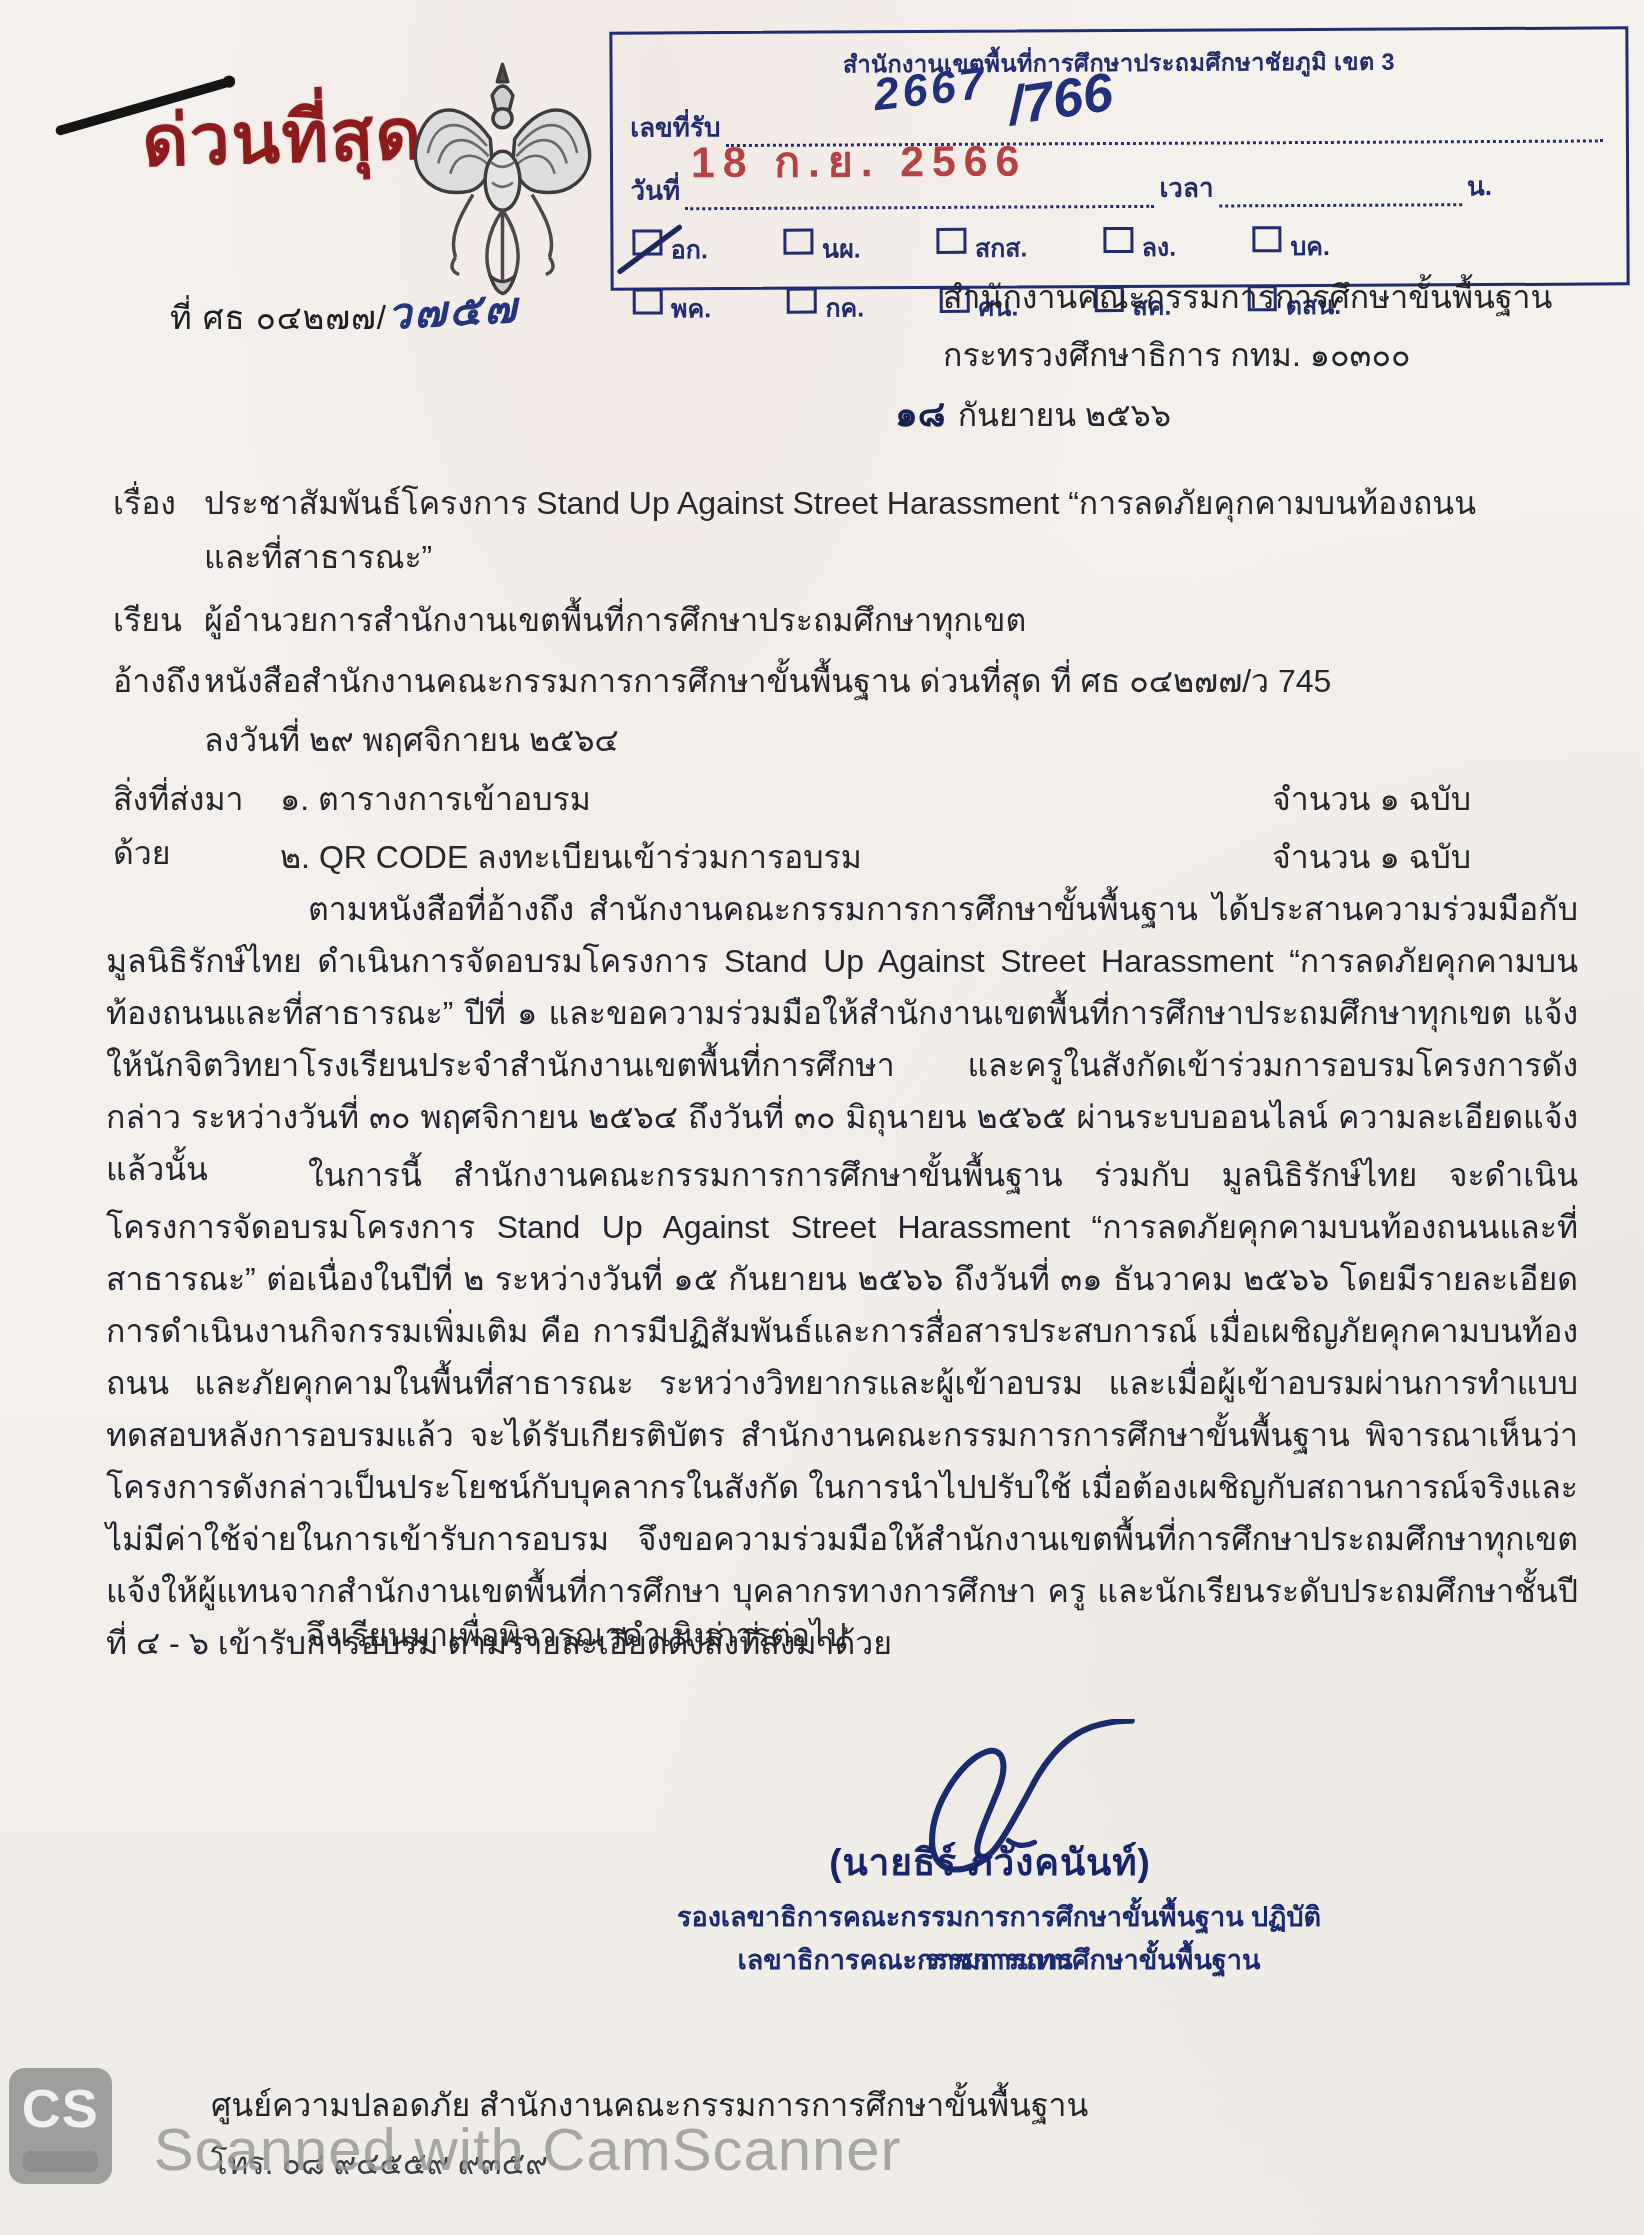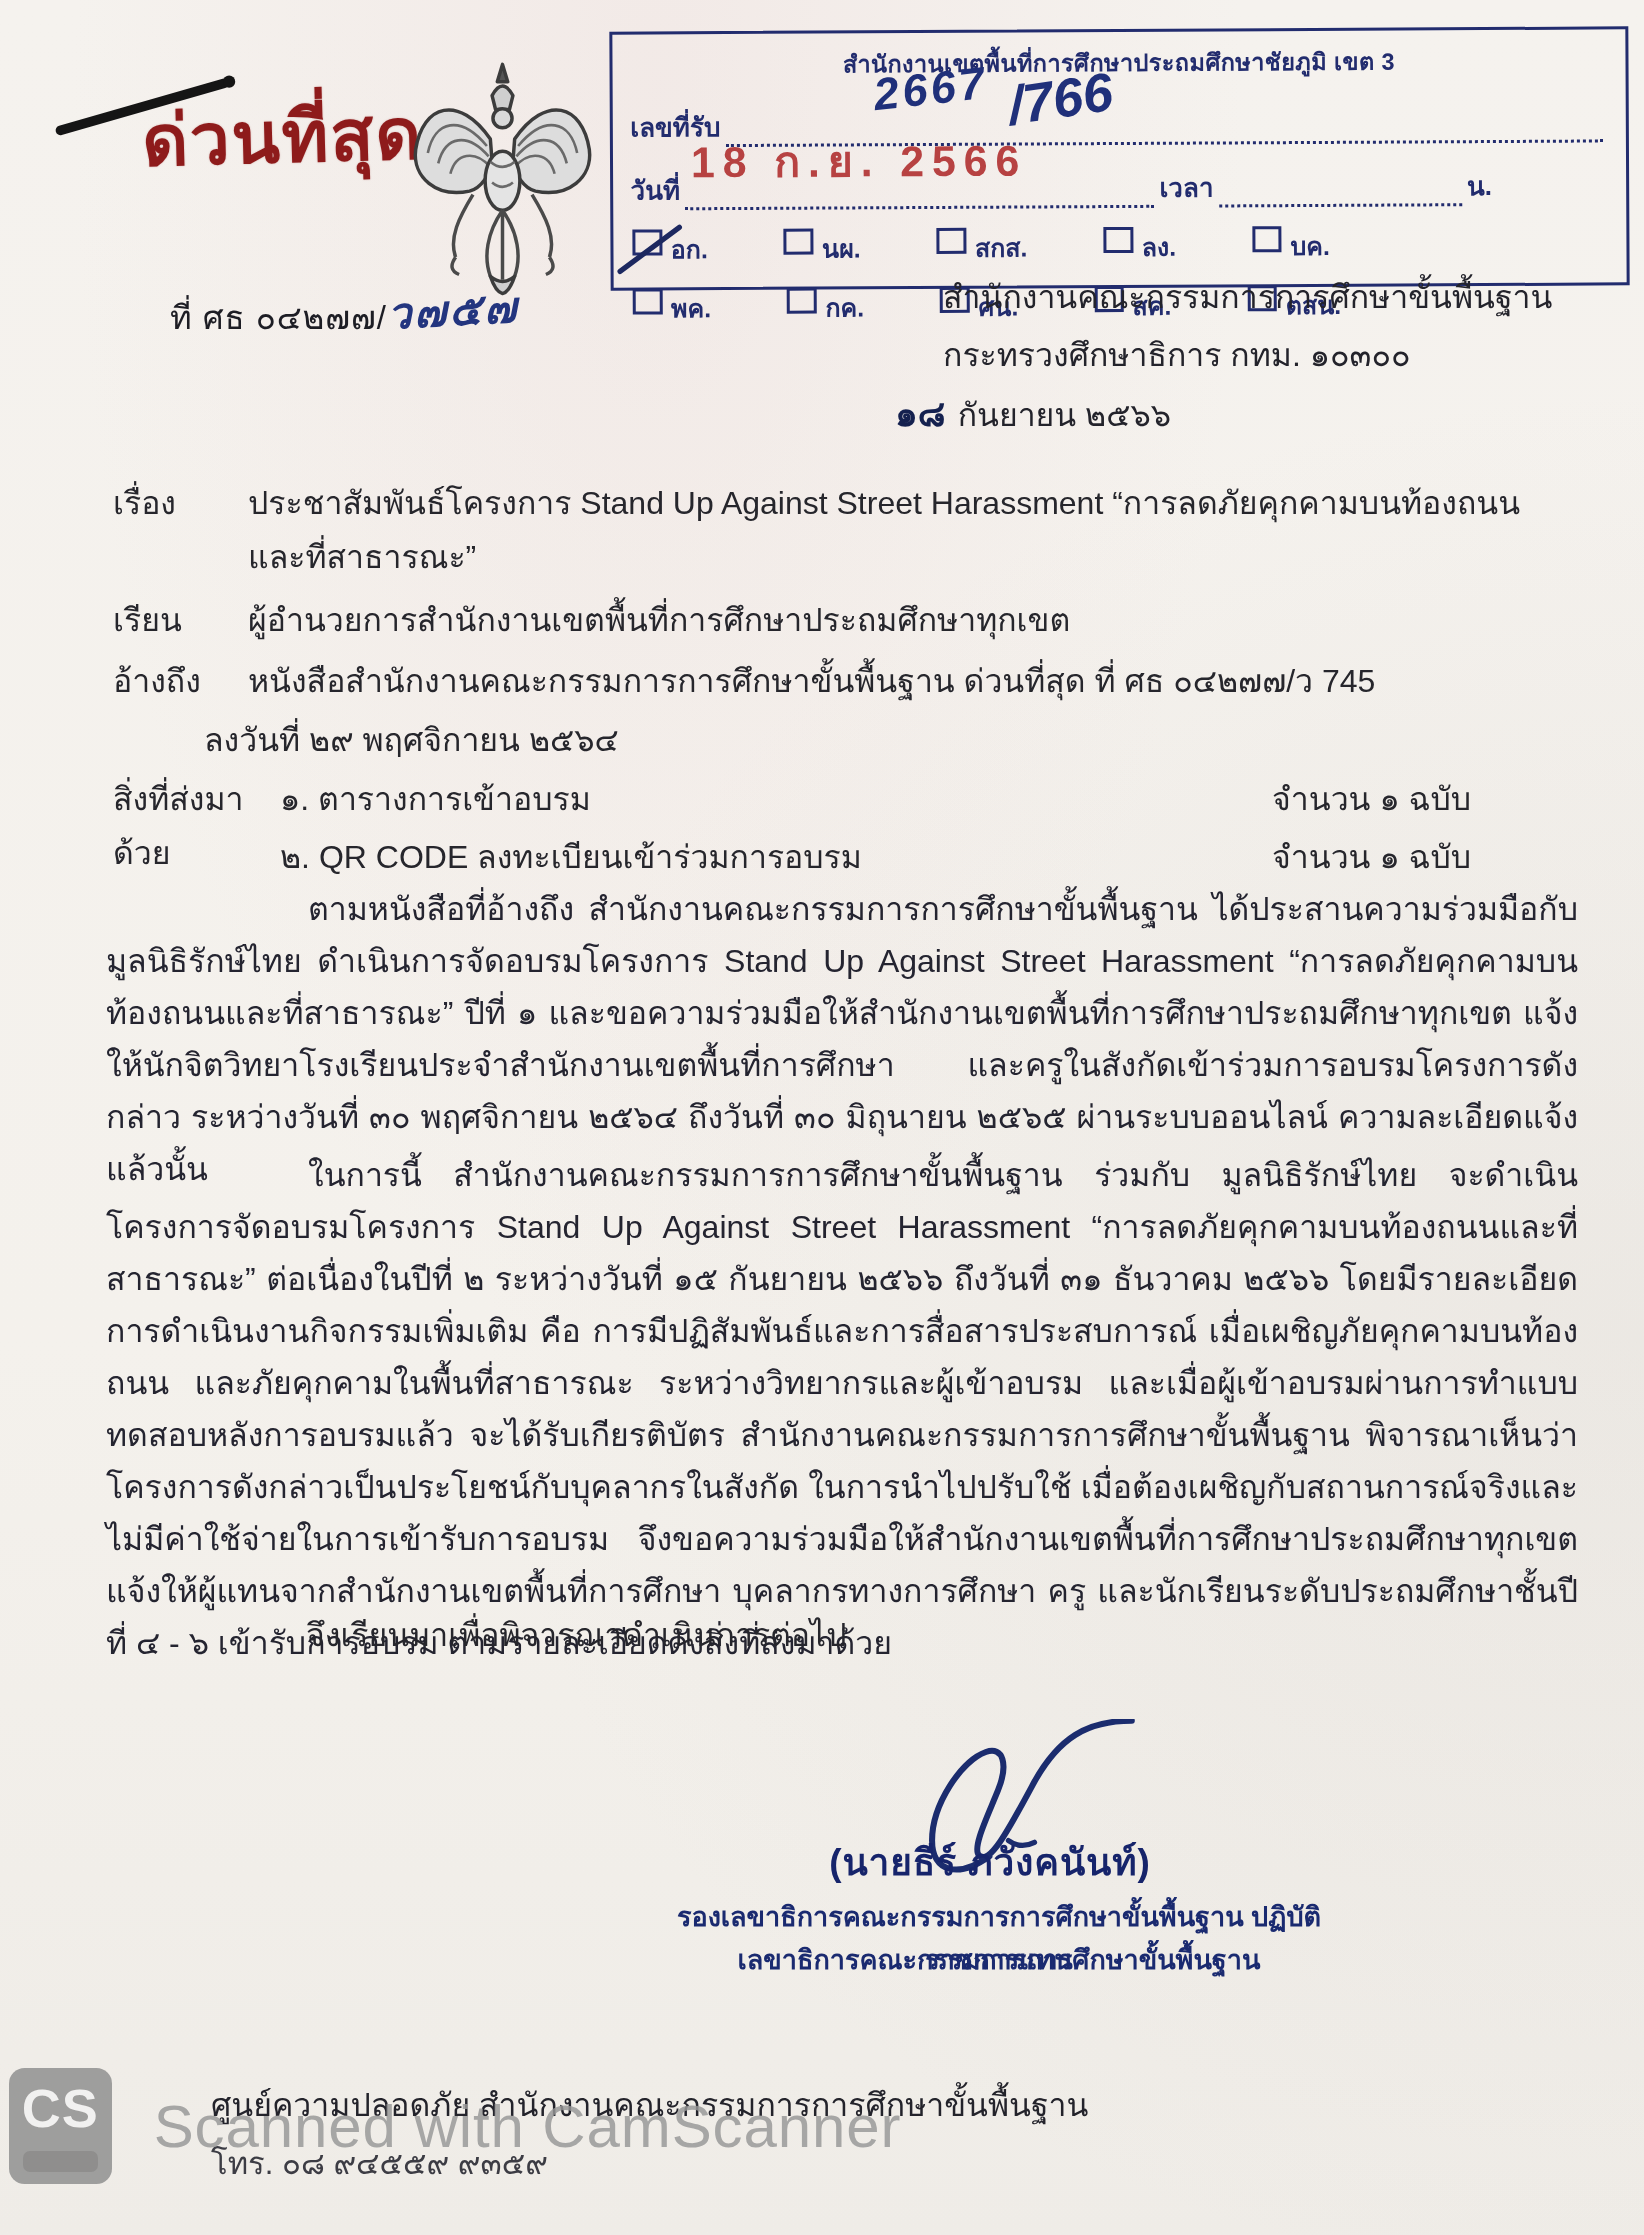--- a/index.html
+++ b/index.html
@@ -49,37 +49,37 @@
   .red-date{
     left:78px; top:94px; font-size:43px; font-weight:bold; color:#b23434;
     letter-spacing:7.8px; opacity:.92; font-family:"Liberation Sans","DejaVu Sans",sans-serif;
   }
   .checks{display:flex; gap:76px; margin-top:19px; padding-left:1.7px;}
   .chk{display:flex; gap:8.7px; position:relative;}
   .chk .box{width:29.5px; height:26px; border:3.5px solid #222c6e; box-sizing:border-box; position:relative; overflow:visible;}
   .chk .lbl{font-size:25px; font-weight:bold;}
   .chk svg.tick{position:absolute; left:-19px; top:-12px; overflow:visible;}
   
-  .row{display:flex; font-size:32px; line-height:54px;gap:44px;}
+  .row{display:flex; font-size:32px; line-height:54px;}
   .row .lab{flex:0 0 91px; font-weight:normal;}
   .row .txt{flex:1;}
   .attach-row{display:flex; font-size:32px; line-height:54px;}
   .attach-row .count{margin-left:auto; margin-right:111px;}
   .para{
     width:1472px; font-size:32px; line-height:52px; text-align:justify;
     text-indent:202px; color:#242430; word-break:normal;
   }
   .closing{font-size:32px;}
   .regards{width:400px; text-align:center; font-size:33px;}
   .signer-name{width:408px; text-align:center; font-size:37px; font-weight:bold; color:#16246b; letter-spacing:0.9px;}
   .signer-pos{width:660px; text-align:center; font-size:27px; font-weight:bold; color:#1a2a70;}
   .footer-line{font-size:32px; color:#23232b;}
   .footer-phone{font-size:31px; color:#3c3c44;}
   
-  .wm{left:8.7px; top:2068px; display:flex; align-items:center; opacity:.82;}
+  .wm{left:8.7px; top:2068px; display:flex; align-items:flex-end; opacity:.82;}
   .wm-logo{
     width:103px; height:116px; background:#8d8d8d; border-radius:15.6px;
     display:flex; flex-direction:column; align-items:center; justify-content:flex-start;
     padding-top:8.7px; box-sizing:border-box;
   }
   .wm-logo .cs{color:#f2f2f2; font-size:54px; font-weight:bold; letter-spacing:0.9px;}
   .wm-logo .bar{width:75px; height:21px; background:#7a7a7a; border-radius:7px; margin-top:12px;}
   .wm-text{font-size:60px; color:#979797; margin-left:42px; letter-spacing:0.9px;}
 </style>
 </head>

